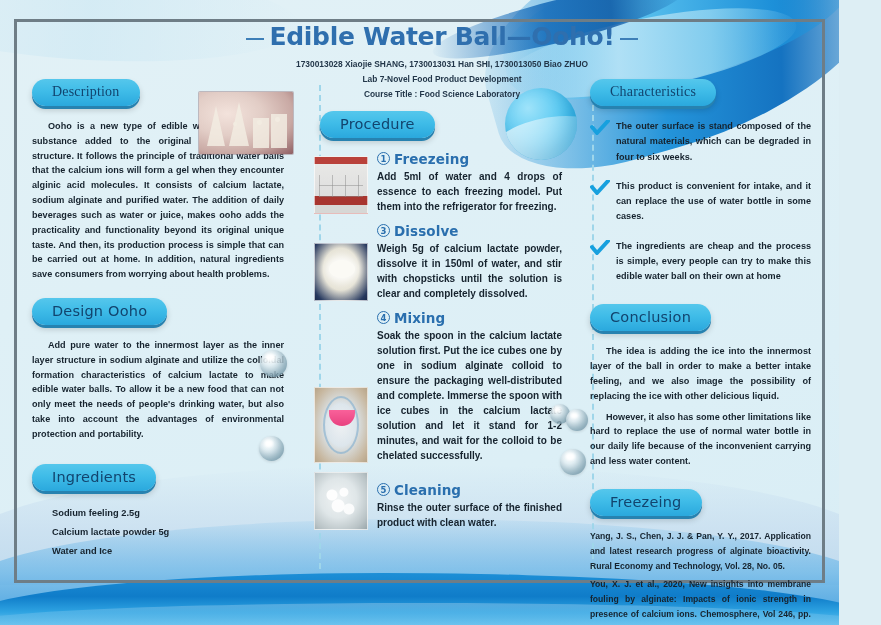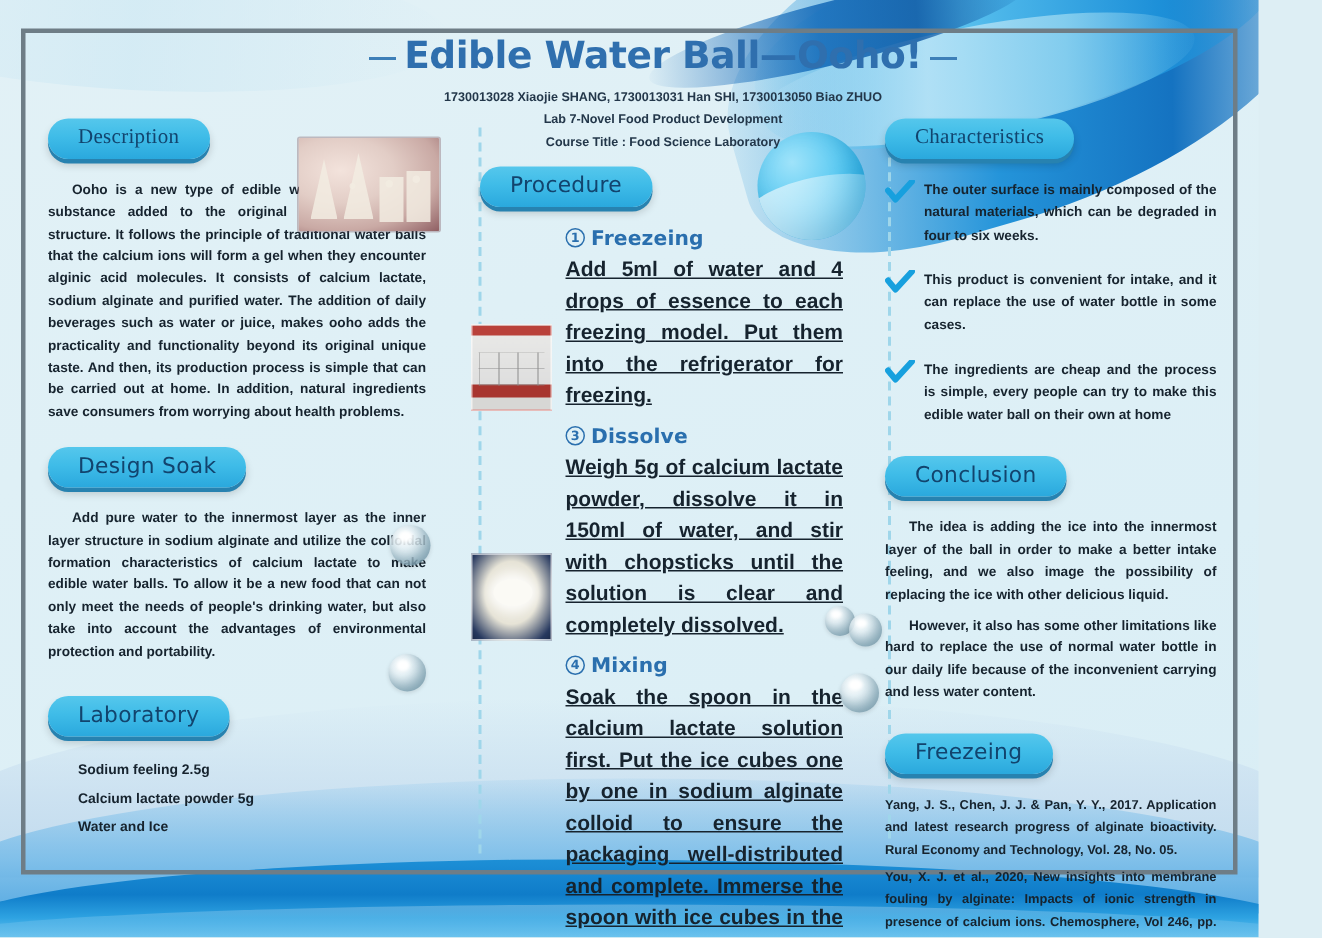--- a/index.html
+++ b/index.html
@@ -315,26 +315,25 @@
     width: 13px; height: 13px; line-height: 12px;
     border: 1.3px solid #2a6fae;
     border-radius: 50%;
     font-size: 8.5px;
     text-align: center;
     margin-right: 4px;
     vertical-align: 2px;
     font-weight: 700;
   }
   .step-text {
-    font-size: 14px;
+    font-size: 10px;
     line-height: 1.5;
     color: #16232e;
     text-align: justify;
     font-weight: 600;
-    text-decoration: underline;
   }
 
   
   .char-item { display: flex; margin-bottom: 14px; }
   .check {
     width: 20px; min-width: 20px; margin-right: 6px; padding-top: 1px;
   }
   .char-text {
     font-size: 9.1px; line-height: 1.68; color: #16232e;
     text-align: justify; font-weight: 600; flex: 1;
@@ -379,24 +378,24 @@
   <div class="content">
 
     <div class="vdivider vd1"></div>
     <div class="vdivider vd2"></div>
 
     <div class="col col-left">
 
       <div class="pill">Description</div>
       <p class="para">Ooho is a new type of edible water ball with new substance added to the original two-layer package structure. It follows the principle of traditional water balls that the calcium ions will form a gel when they encounter alginic acid molecules. It consists of calcium lactate, sodium alginate and purified water. The addition of daily beverages such as water or juice, makes ooho adds the practicality and functionality beyond its original unique taste. And then, its production process is simple that can be carried out at home. In addition, natural ingredients save consumers from worrying about health problems.</p>
 
-      <div class="pill sans" style="margin-top:10px">Design Soak</div>
+      <div class="pill sans" style="margin-top:10px">Design Ooho</div>
       <p class="para">Add pure water to the innermost layer as the inner layer structure in sodium alginate and utilize the colloidal formation characteristics of calcium lactate to make edible water balls. To allow it be a new food that can not only meet the needs of people's drinking water, but also take into account the advantages of environmental protection and portability.</p>
 
-      <div class="pill sans" style="margin-top:16px">Laboratory</div>
+      <div class="pill sans" style="margin-top:16px">Ingredients</div>
       <ul class="ing-list">
         <li>Sodium feeling 2.5g</li>
         <li>Calcium lactate powder 5g</li>
         <li>Water and Ice</li>
       </ul>
 
       <div class="ing-photo">
         <i class="ip1"></i>
           <i class="ip2"></i>
           <i class="ip3"></i>
@@ -460,21 +459,21 @@
     <div class="col col-right">
 
       <div class="pill">Characteristics</div>
 
       <div class="char-item">
         <span class="check">
           <svg width="20" height="16" viewBox="0 0 20 16">
               <path d="M2 7 L7 13 L18 1" fill="none" stroke="#17a0de" stroke-width="4" stroke-linecap="round" stroke-linejoin="round"></path>
             </svg>
         </span>
-        <span class="char-text">The outer surface is mainly composed of the natural materials, which can be degraded in four to six weeks.</span>
+        <span class="char-text">The outer surface is stand composed of the natural materials, which can be degraded in four to six weeks.</span>
       </div>
 
       <div class="char-item">
         <span class="check">
           <svg width="20" height="16" viewBox="0 0 20 16">
               <path d="M2 7 L7 13 L18 1" fill="none" stroke="#17a0de" stroke-width="4" stroke-linecap="round" stroke-linejoin="round"></path>
             </svg>
         </span>
         <span class="char-text">This product is convenient for intake, and it can replace the use of water bottle in some cases.</span>
       </div>

